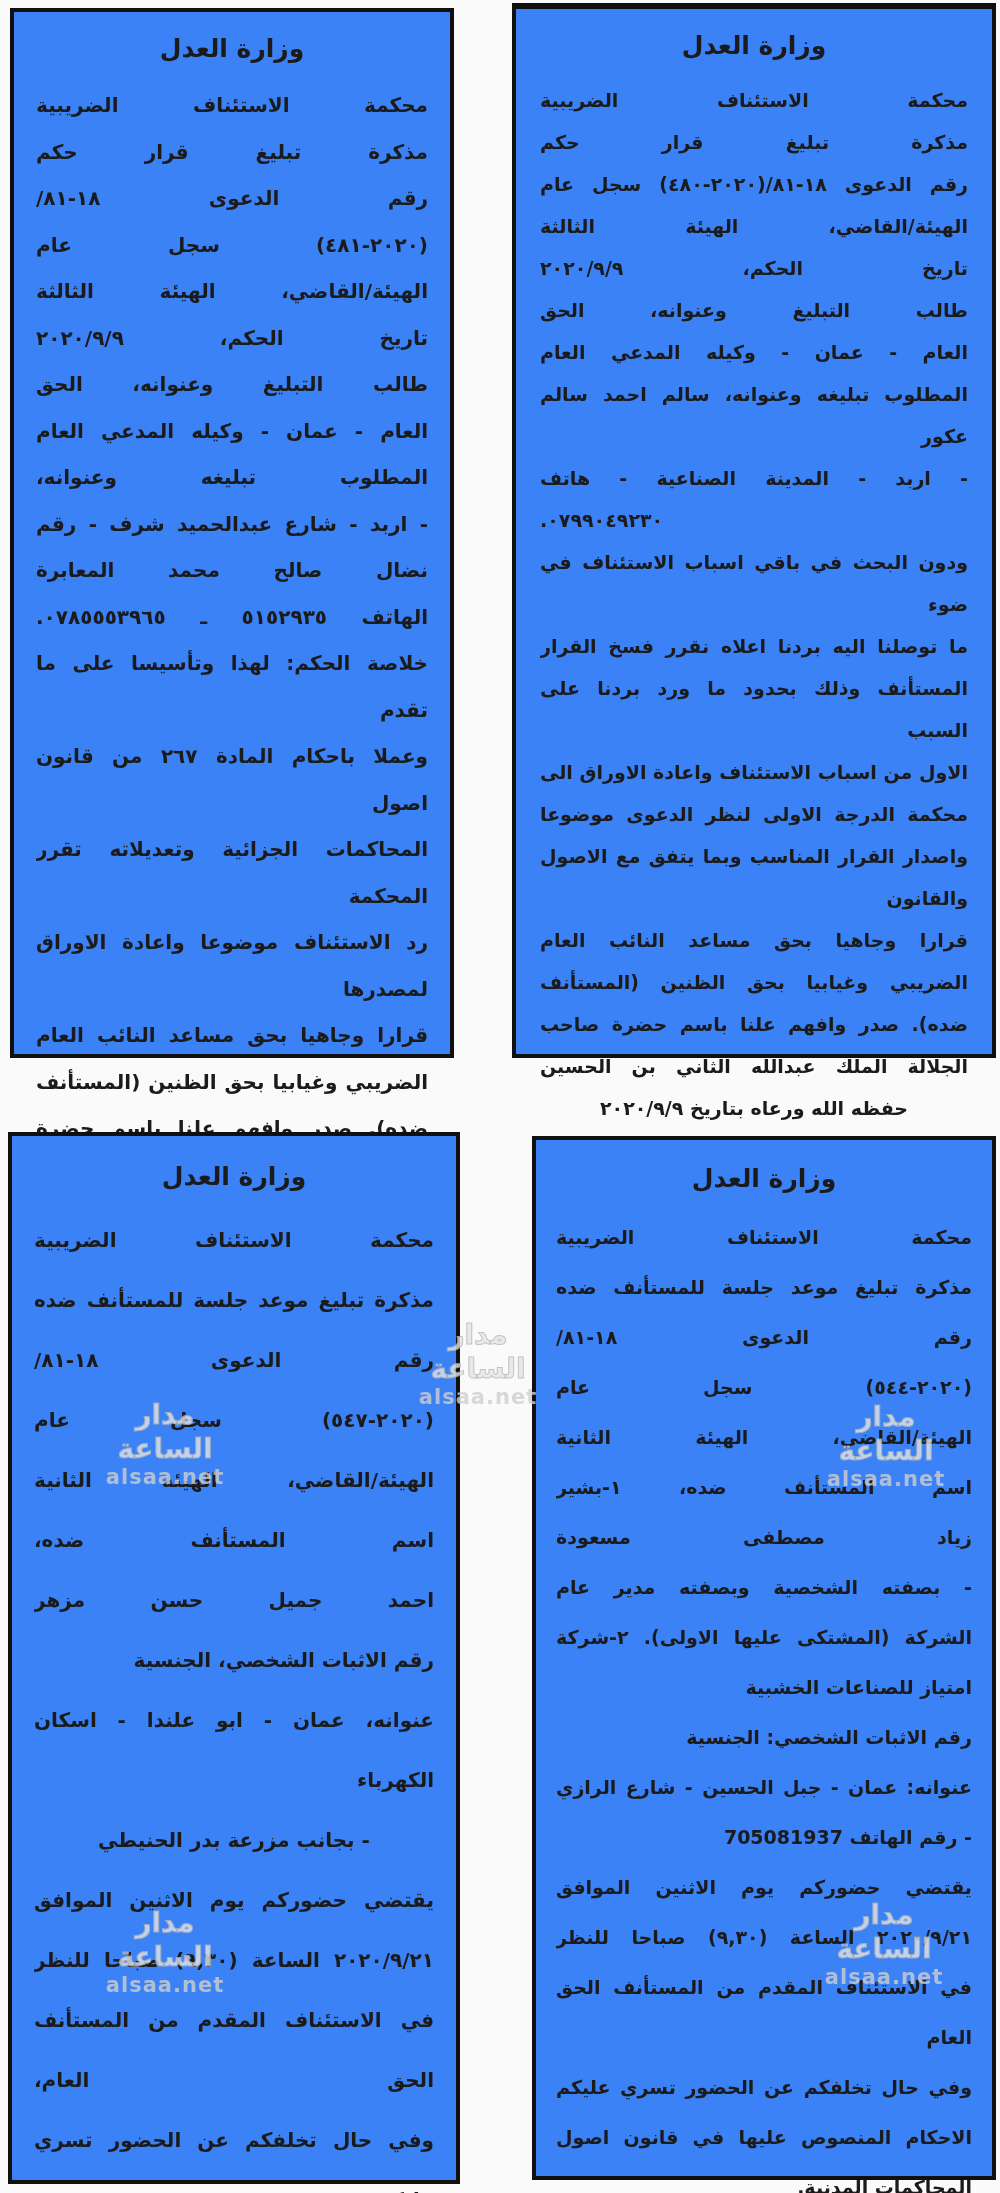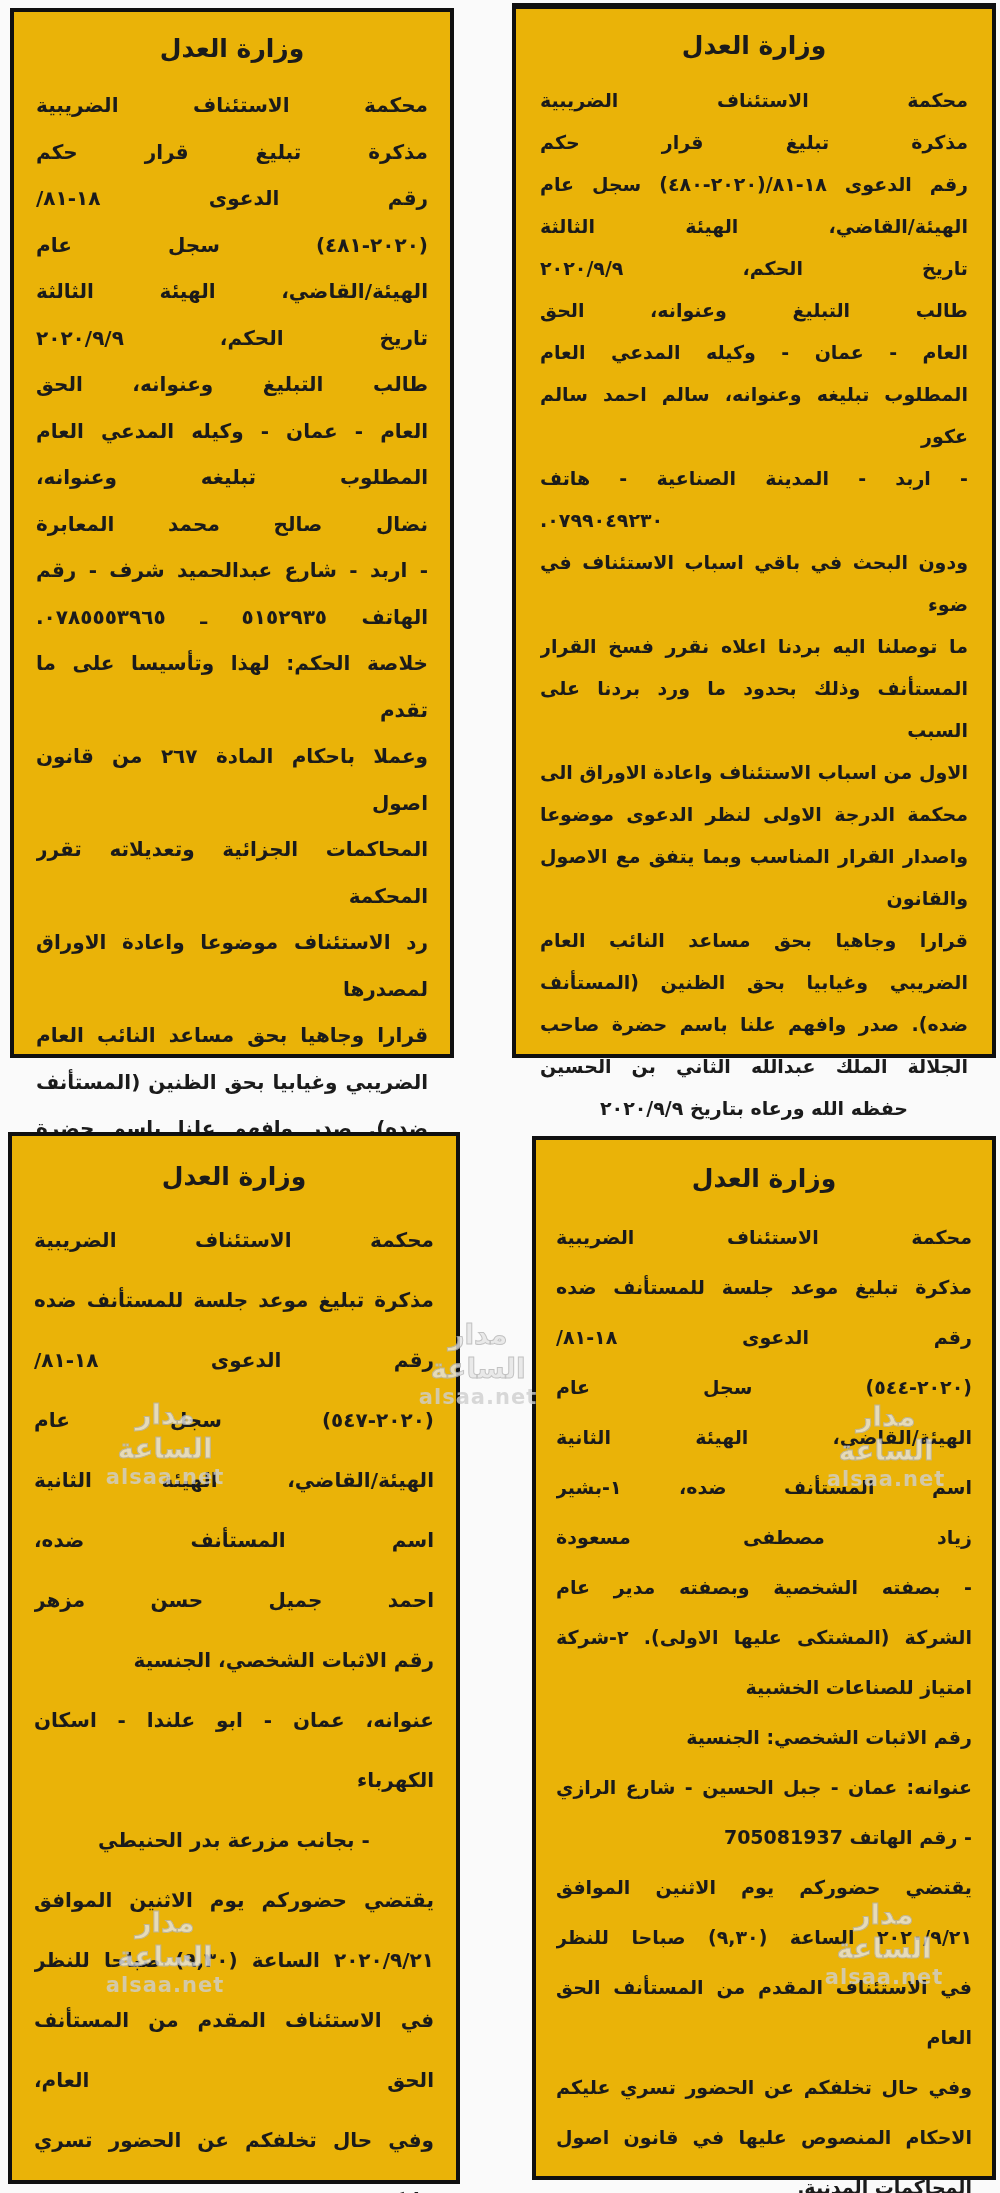--- a/index.html
+++ b/index.html
@@ -4,21 +4,21 @@
 <style>
   html,body{margin:0;padding:0;}
   body{
     width:1000px;height:2193px;position:relative;
     background:#fafafa;
     font-family:"DejaVu Sans",sans-serif;
     overflow:hidden;
   }
   .box{
     position:absolute;
-    background:#eab308;
+    background:#3b82f6;
     border:4px solid #101010;
     color:#1b1b1b;
     direction:rtl;
     font-weight:bold;
     box-sizing:border-box;
     z-index:1;
   }
   .box-tl{left:10px;  top:8px;    width:444px; height:1050px; padding:12px 22px;}
   .box-tr{left:512px; top:3px;    width:484px; height:1055px; padding:12px 24px; border-top-width:6px;}
   .box-bl{left:8px;   top:1132px; width:452px; height:1052px; padding:16px 22px;}
@@ -67,22 +67,22 @@
   <div>
       <div class="line">محكمة الاستئناف الضريبية</div>
       <div class="line">مذكرة تبليغ قرار حكم</div>
       <div class="line">رقم الدعوى ١٨-٨١/</div>
       <div class="line">⁦(٢٠٢٠-٤٨١)⁩ سجل عام</div>
       <div class="line">الهيئة/القاضي، الهيئة الثالثة</div>
       <div class="line">تاريخ الحكم، ٢٠٢٠/٩/٩</div>
       <div class="line">طالب التبليغ وعنوانه، الحق</div>
       <div class="line">العام - عمان - وكيله المدعي العام</div>
       <div class="line">المطلوب تبليغه وعنوانه،</div>
+      <div class="line">- اربد - شارع عبدالحميد شرف - رقم</div>
       <div class="line">نضال صالح محمد المعابرة</div>
-      <div class="line">- اربد - شارع عبدالحميد شرف - رقم</div>
       <div class="line">الهاتف ٥١٥٢٩٣٥ ـ ٠٧٨٥٥٥٣٩٦٥.</div>
       <div class="line">خلاصة الحكم: لهذا وتأسيسا على ما تقدم</div>
       <div class="line">وعملا باحكام المادة ٢٦٧ من قانون اصول</div>
       <div class="line">المحاكمات الجزائية وتعديلاته تقرر المحكمة</div>
       <div class="line">رد الاستئناف موضوعا واعادة الاوراق لمصدرها</div>
       <div class="line">قرارا وجاهيا بحق مساعد النائب العام</div>
       <div class="line">الضريبي وغيابيا بحق الظنين (المستأنف</div>
       <div class="line">ضده). صدر وافهم علنا باسم حضرة صاحب</div>
       <div class="line">الجلالة الملك عبدالله الثاني بن الحسين</div>
       <div class="line a-c">حفظه الله ورعاه بتاريخ ٢٠٢٠/٩/٩</div>

